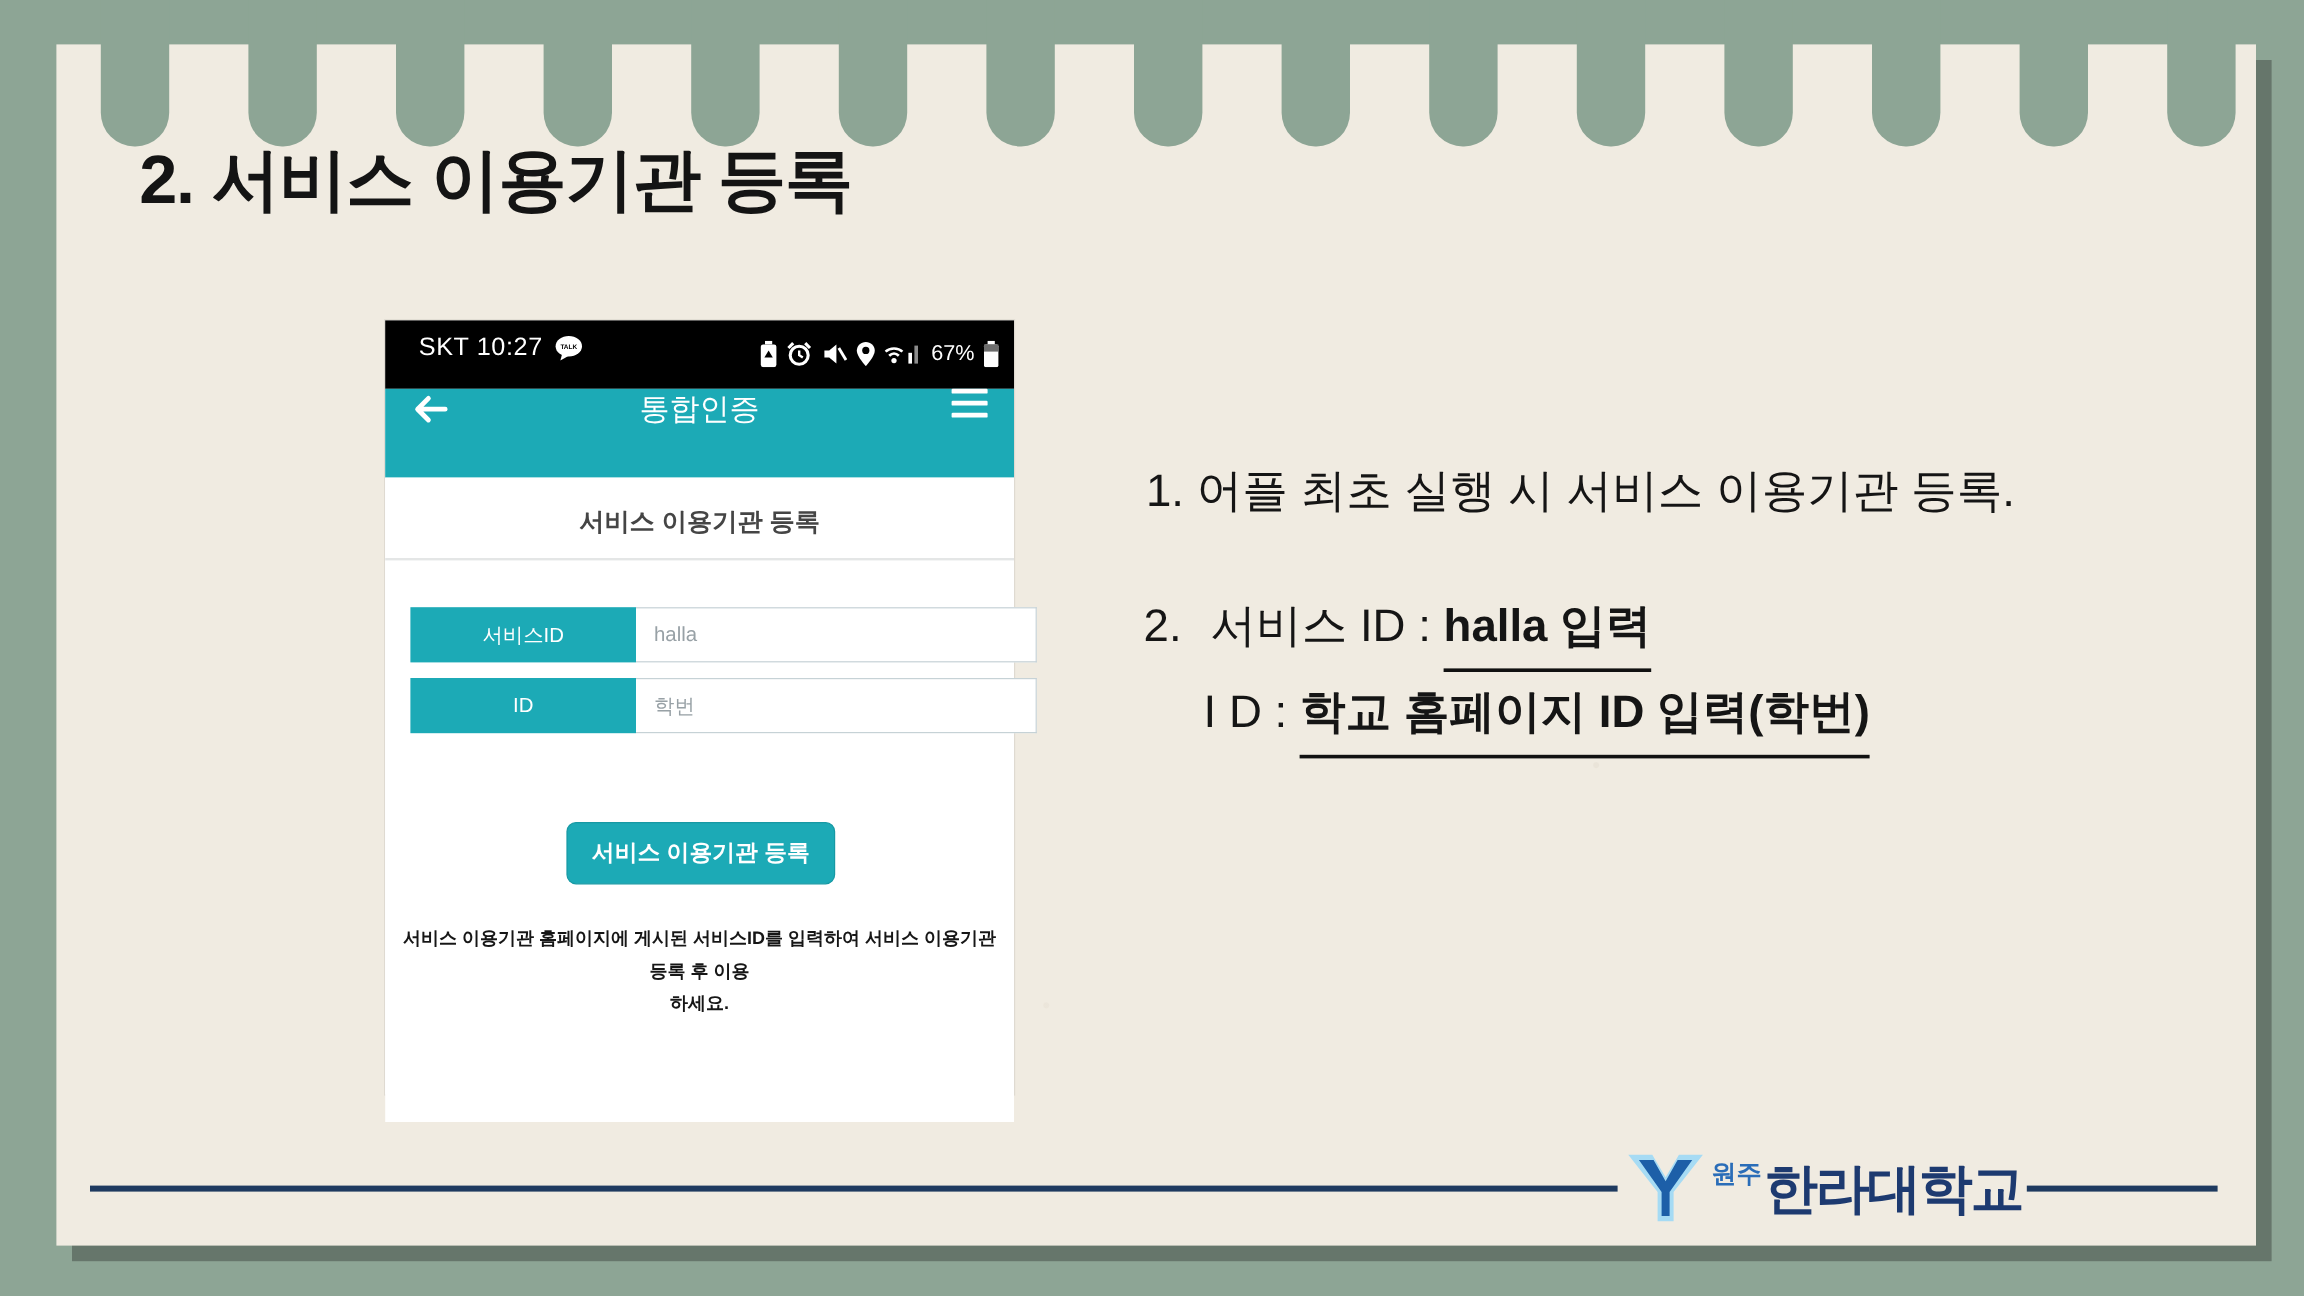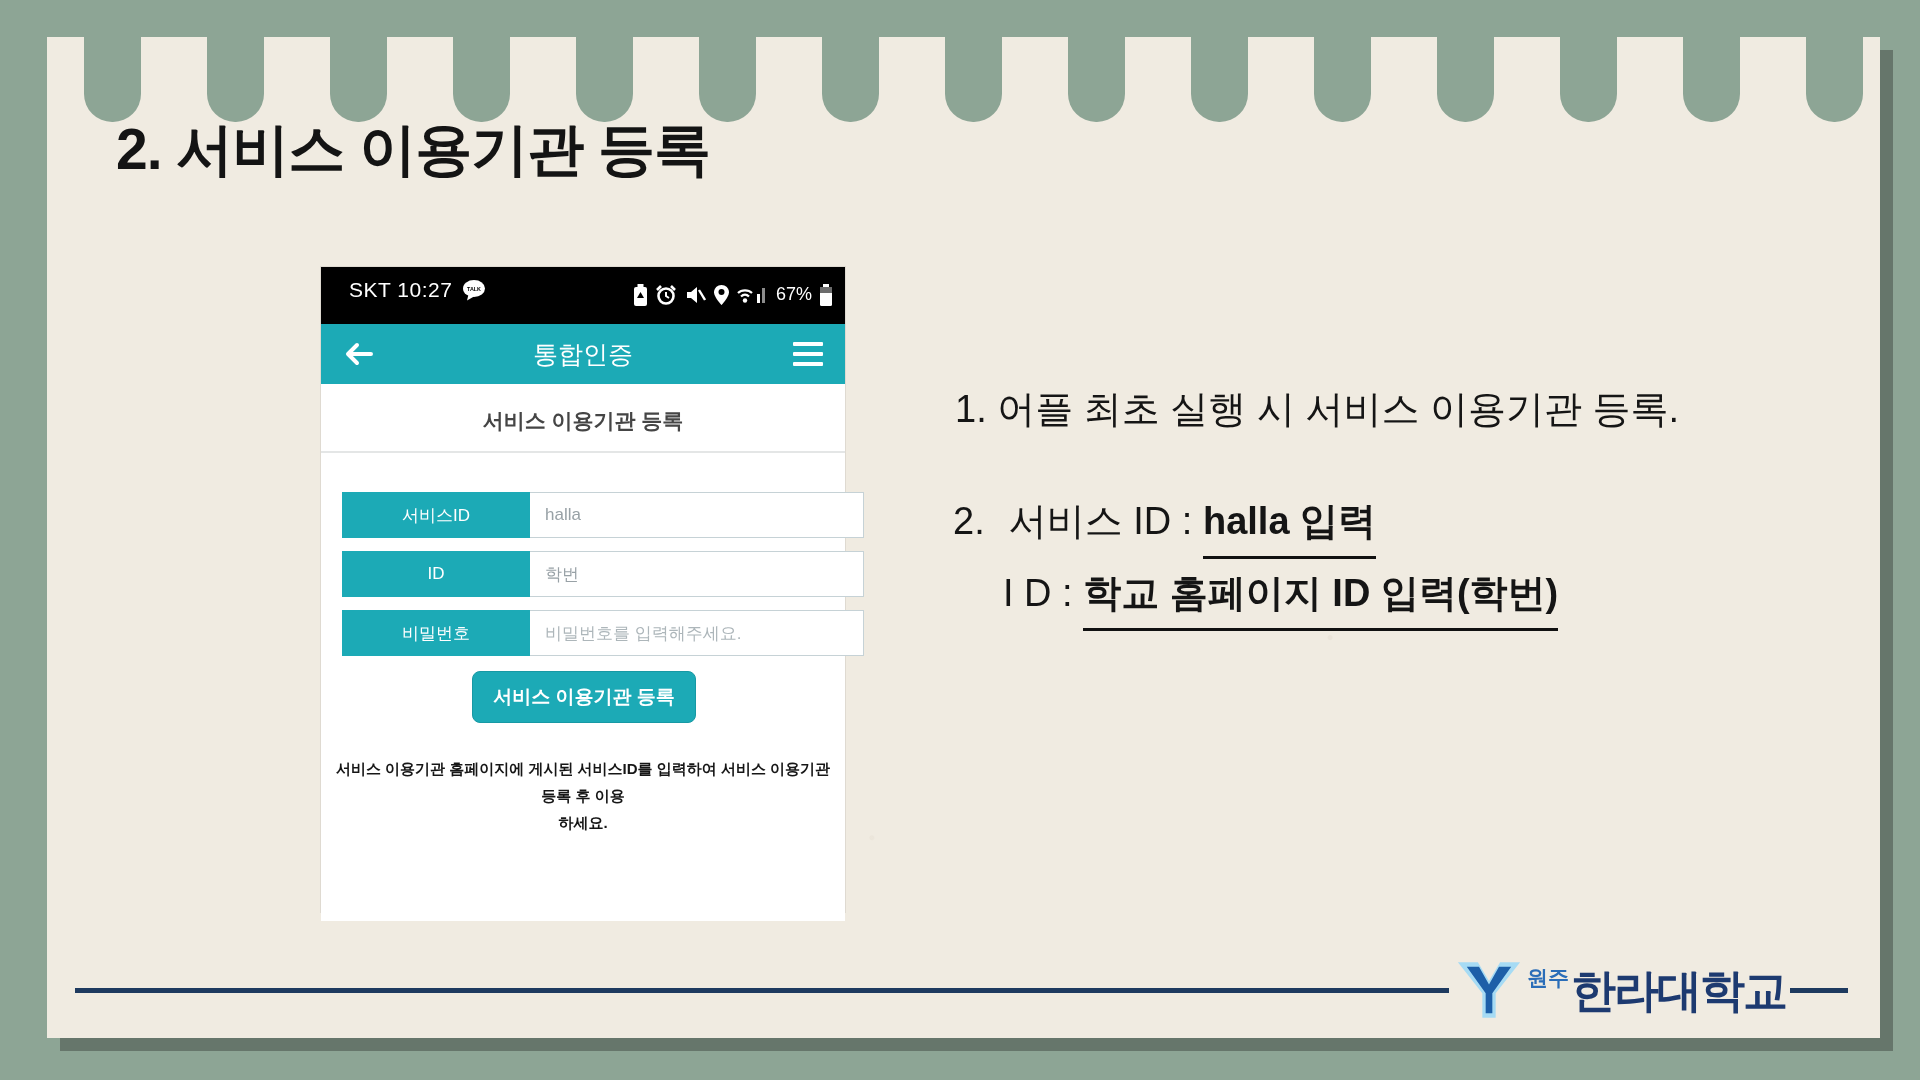--- a/index.html
+++ b/index.html
@@ -36,21 +36,21 @@
   .p-status{
     height:45px;background:#000;display:flex;align-items:center;
     padding:0 12px 12px 28px;color:#fff;
   }
   .p-status .time{font-size:21px;letter-spacing:.5px;}
   .p-status .left-ic{margin-left:10px;display:flex;align-items:center;}
   .p-status .spacer{flex:1;}
   .p-status .right-ic{display:flex;align-items:center;gap:7px;margin-top:10px;}
   .p-status .pct{font-size:18px;margin-left:2px;}
   .p-header{
-    height:60px;background:#1caab6;display:flex;align-items:center;
+    height:74px;background:#1caab6;display:flex;align-items:flex-start;
     padding:0 22px;color:#fff;
   }
   .p-header .htitle{
     position:absolute;left:0;right:0;text-align:center;
     font-size:25px;font-weight:500;color:#fff;pointer-events:none;
   }
   .back-btn{width:34px;height:34px;display:flex;align-items:center;z-index:2;cursor:pointer;}
   .menu-btn{margin-left:auto;z-index:2;display:flex;flex-direction:column;gap:6px;cursor:pointer;}
   .menu-btn i{display:block;width:30px;height:4px;background:#fff;border-radius:1px;}
   .p-body{position:relative;height:537px;background:#fff;}
@@ -84,21 +84,21 @@
   .instr{position:absolute;z-index:4;color:#151515;font-size:38px;font-weight:500;white-space:nowrap;}
   .instr .num{display:inline-block;margin-right:24px;}
   .instr .ul{font-weight:700;border-bottom:3px solid #111;padding-bottom:14px;}
   .i1{left:955px;top:384px;}
   .i2{left:953px;top:496px;}
   .i3{left:1003px;top:568px;}
   .i4{left:1003px;top:643px;}
   
   .foot-line{position:absolute;left:75px;top:988px;width:1773px;height:5px;background:#1e3a5f;z-index:4;}
   .logo{
-    position:absolute;left:1449px;top:956px;height:68px;z-index:5;
+    position:absolute;left:1348px;top:956px;height:68px;z-index:5;
     background:#f0ebe1;display:flex;align-items:center;padding:0 4px;
   }
   .logo .mark{width:72px;height:60px;}
   .logo .region{
     align-self:flex-start;margin:8px 2px 0 2px;
     font-size:21px;font-weight:800;color:#2a6db8;
   }
   .logo .uname{
     font-size:45px;font-weight:800;color:#1d3a70;letter-spacing:-2px;margin-top:2px;
   }
@@ -206,24 +206,20 @@
       <div class="p-divider"></div>
 
       <div class="form-row row-1">
         <div class="f-label">서비스ID</div>
         <div class="f-input">halla</div>
       </div>
       <div class="form-row row-2">
         <div class="f-label">ID</div>
         <div class="f-input">학번</div>
       </div>
-      <div class="form-row row-3">
-        <div class="f-label">비밀번호</div>
-        <div class="f-input lighter">비밀번호를 입력해주세요.</div>
-      </div>
 
       <div class="submit-btn">서비스 이용기관 등록</div>
 
       <div class="help">
         <span>서비스 이용기관 홈페이지에 게시된 서비스ID를 입력하여 서비스 이용기관 등록 후 이용</span><br>
         <span>하세요.</span>
       </div>
     </div>
   </div>
 

